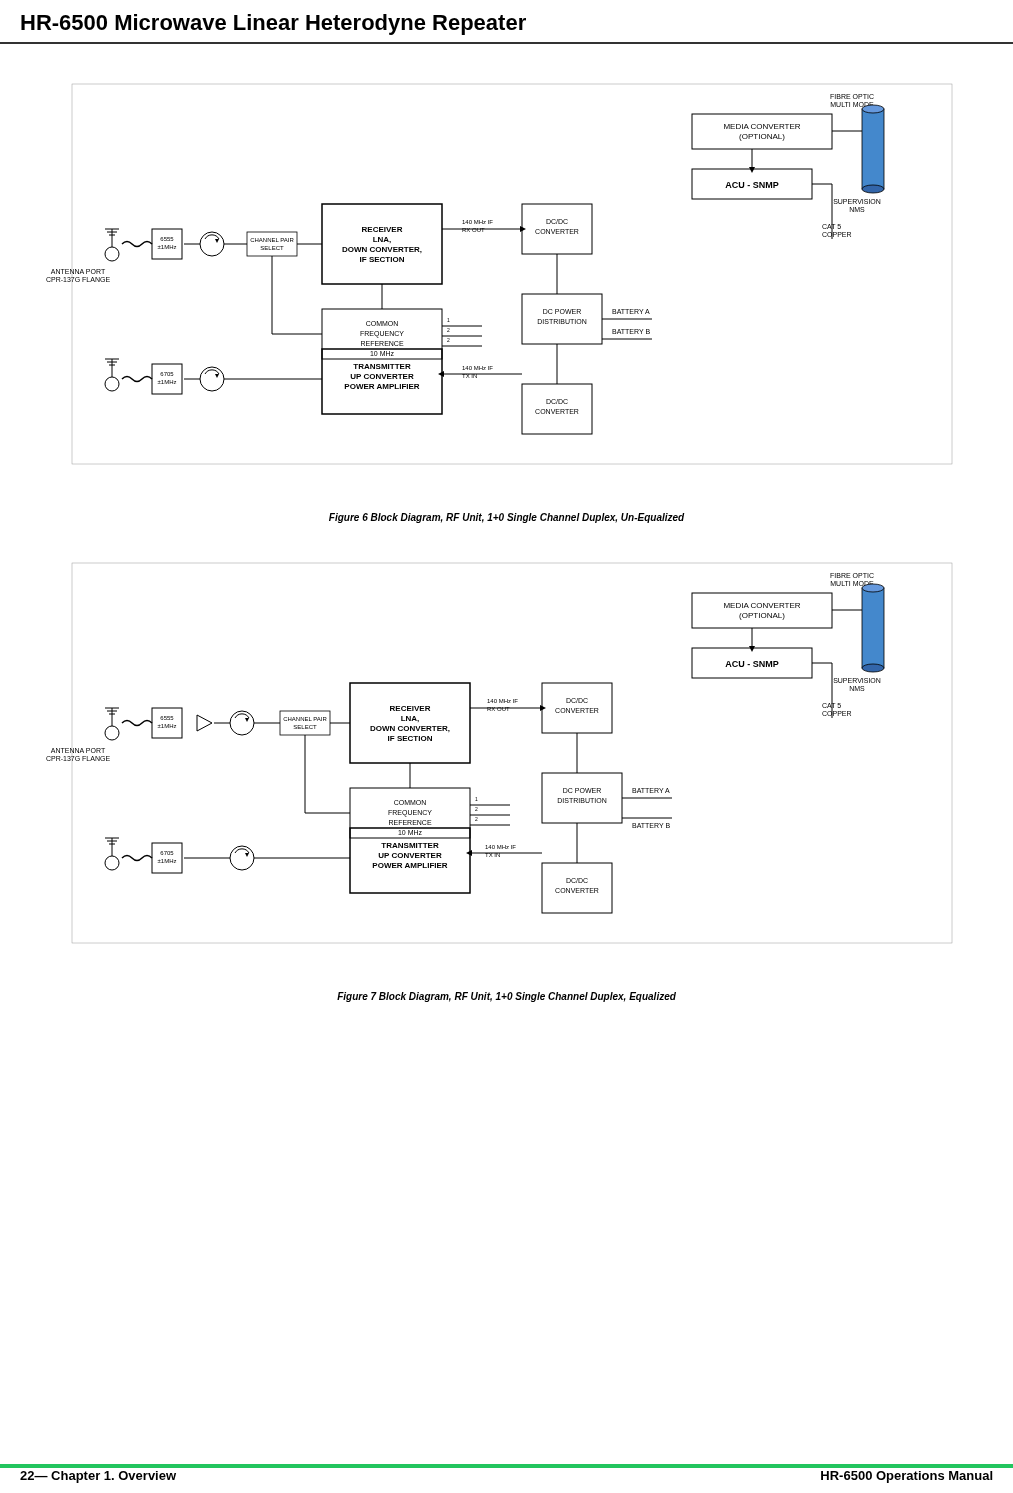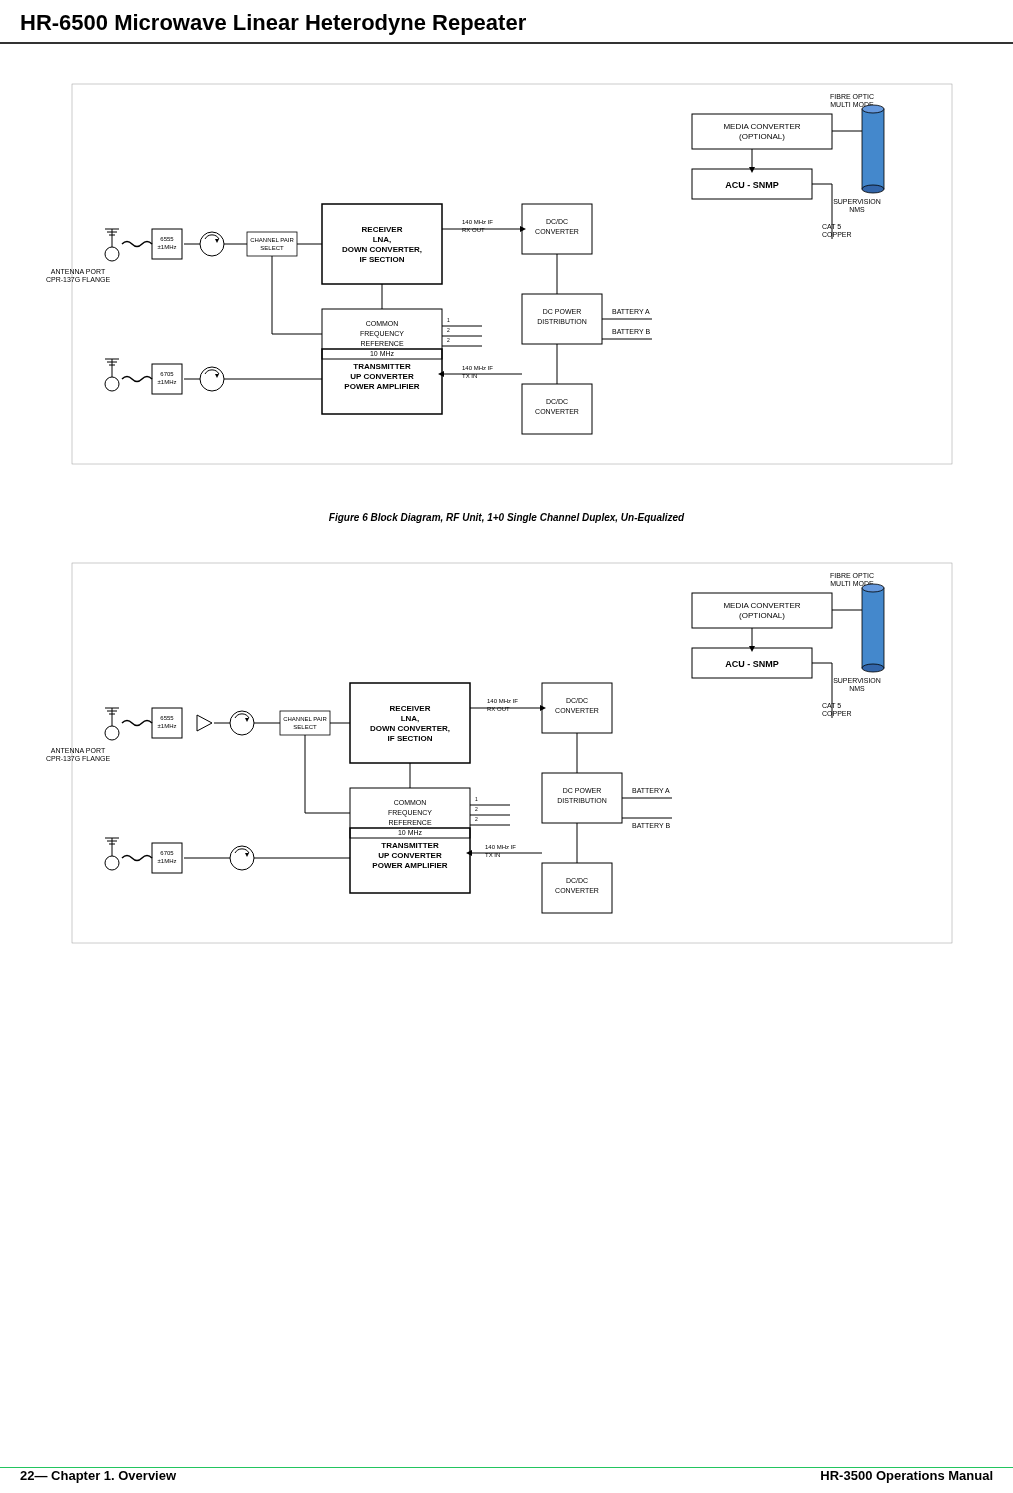--- a/index.html
+++ b/index.html
@@ -49,21 +49,21 @@
 
     
     .page-footer {
       position: absolute;
       bottom: 10px;
       left: 0;
       right: 0;
       display: flex;
       justify-content: space-between;
       padding: 0 20px;
-      border-top: 1px solid #22c55e;
+      border-top: 4px solid #22c55e;
       font-size: 13px;
       font-weight: bold;
     }
 
     text {
       font-family: Arial, sans-serif;
     }
   </style>
 </head>
 <body>
@@ -343,20 +343,21 @@
 
       <text x="790" y="155" font-size="7">CAT 5</text>
       <text x="790" y="163" font-size="7">COPPER</text>
 
       <line x1="800" y1="57" x2="830" y2="57" stroke="#000" stroke-width="1"></line>
 
       <line x1="780" y1="110" x2="800" y2="110" stroke="#000" stroke-width="1"></line>
       <line x1="800" y1="110" x2="800" y2="165" stroke="#000" stroke-width="1"></line>
     </svg>
 
+    <p class="diagram-caption">Figure 7  Block Diagram, RF Unit, 1+0 Single Channel Duplex, Equalized</p>
   </div>
 
 </div>
 
 <div class="page-footer">
   <span>22— Chapter 1.  Overview</span>
-  <span>HR-3500 Operations Manual</span>
+  <span>HR-6500 Operations Manual</span>
 </div>
 
 </body></html>

